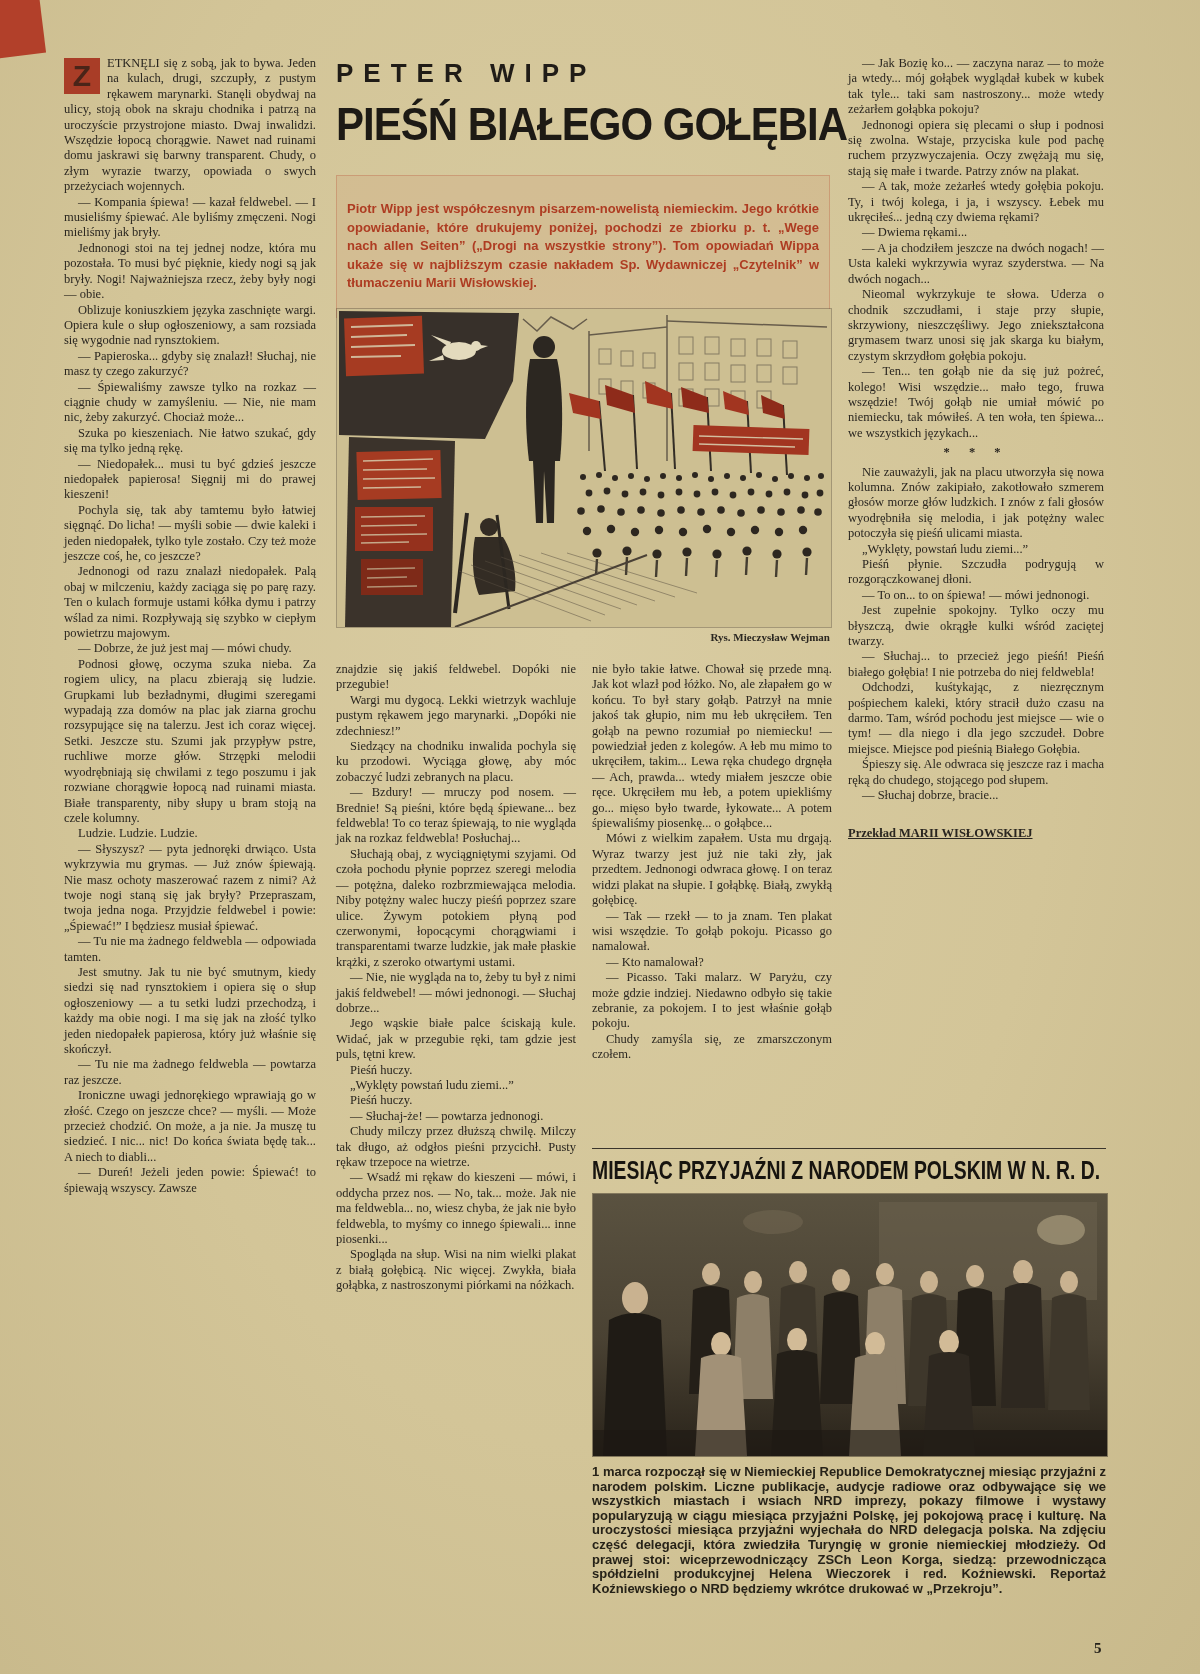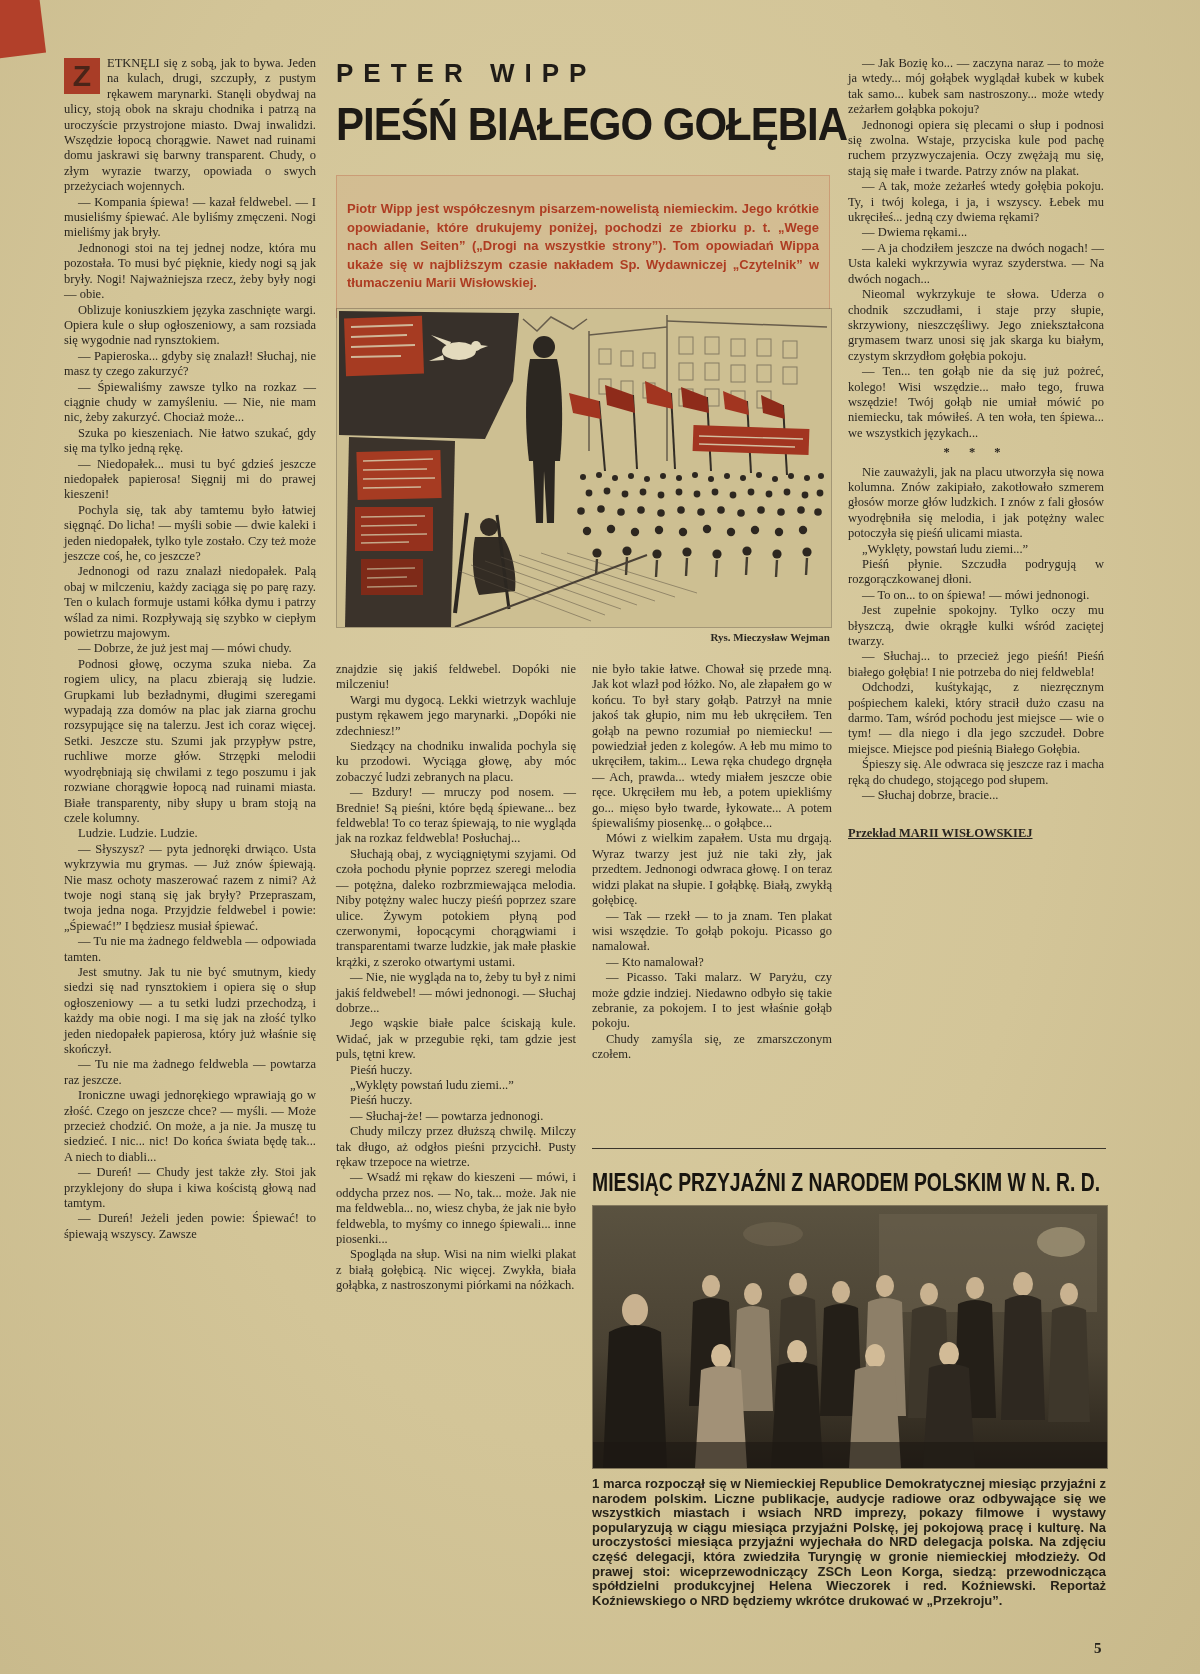--- a/index.html
+++ b/index.html
@@ -28,21 +28,21 @@
     letter-spacing:10px;color:#201c17;}
   .title{margin:8px 0 0 0;font-family:"Liberation Sans",sans-serif;font-weight:bold;
     font-size:42px;letter-spacing:-1px;white-space:nowrap;color:#1d1a15;
     transform:scaleY(1.12);transform-origin:top left;}
   .intro{margin-top:30px;font-family:"Liberation Sans",sans-serif;font-weight:bold;
     font-size:13px;line-height:18.5px;color:#ae3c22;text-align:justify;
     padding:24px 10px;background:rgba(178,60,35,0.07);border:1px solid rgba(178,60,35,0.25);}
   .figure{position:absolute;left:336px;top:308px;width:494px;}
   .figure svg{display:block;border:1px solid rgba(70,58,45,0.35);}
   .figcaption{margin-top:3px;text-align:right;font-weight:bold;font-size:11px;color:#2a2620;}
-  .feature{position:absolute;left:592px;top:1148px;width:514px;border-top:1px solid #3a352c;padding-top:20px;}
+  .feature{position:absolute;left:592px;top:1148px;width:514px;border-top:1px solid #3a352c;padding-top:8px;}
   .feature-headline{font-family:"Liberation Sans",sans-serif;font-weight:bold;font-size:19px;
     white-space:nowrap;color:#17140f;transform:scale(1.02,1.32);transform-origin:top left;margin-bottom:14px;}
   .feature-photo svg{display:block;border:1px solid rgba(50,42,32,0.5);}
   .feature-caption{margin-top:8px;font-family:"Liberation Sans",sans-serif;font-weight:bold;
     font-size:13px;line-height:14.6px;text-align:justify;color:#262218;}
   .pagenum{position:absolute;left:1094px;top:1640px;font-weight:bold;font-size:15px;color:#23201a;}
 </style>
 </head>
 <body>
 
@@ -66,21 +66,20 @@
         <p class="para">Pochyla się, tak aby tamtemu było łatwiej sięgnąć. Do licha! — myśli sobie — dwie kaleki i jeden niedopałek, tylko tyle zostało. Czy też może jeszcze coś, he, co jeszcze?</p>
         <p class="para">Jednonogi od razu znalazł niedopałek. Palą obaj w milczeniu, każdy zaciąga się po parę razy. Ten o kulach formuje ustami kółka dymu i patrzy wślad za nimi. Rozpływają się szybko w ciepłym powietrzu majowym.</p>
         <p class="para">— Dobrze, że już jest maj — mówi chudy.</p>
         <p class="para">Podnosi głowę, oczyma szuka nieba. Za rogiem ulicy, na placu zbierają się ludzie. Grupkami lub bezładnymi, długimi szeregami wypadają zza domów na plac jak ziarna grochu rozsypujące się na talerzu. Jest ich coraz więcej. Setki. Jeszcze stu. Szumi jak przypływ pstre, ruchliwe morze głów. Strzępki melodii wyodrębniają się chwilami z tego poszumu i jak rozwiane chorągwie łopocą nad ruinami miasta. Białe transparenty, niby słupy u bram stoją na czele kolumny.</p>
         <p class="para">Ludzie. Ludzie. Ludzie.</p>
         <p class="para">— Słyszysz? — pyta jednoręki drwiąco. Usta wykrzywia mu grymas. — Już znów śpiewają. Nie masz ochoty maszerować razem z nimi? Aż twoje nogi staną się jak bryły? Przepraszam, twoja jedna noga. Przyjdzie feldwebel i powie: „Śpiewać!” I będziesz musiał śpiewać.</p>
         <p class="para">— Tu nie ma żadnego feldwebla — odpowiada tamten.</p>
         <p class="para">Jest smutny. Jak tu nie być smutnym, kiedy siedzi się nad rynsztokiem i opiera się o słup ogłoszeniowy — a tu setki ludzi przechodzą, i każdy ma obie nogi. I ma się jak na złość tylko jeden niedopałek papierosa, który już właśnie się skończył.</p>
         <p class="para">— Tu nie ma żadnego feldwebla — powtarza raz jeszcze.</p>
         <p class="para">Ironiczne uwagi jednorękiego wprawiają go w złość. Czego on jeszcze chce? — myśli. — Może przecież chodzić. On może, a ja nie. Ja muszę tu siedzieć. I nic... nic! Do końca świata będę tak... A niech to diabli...</p>
-        <p class="para">— Dureń! — Chudy jest także zły. Stoi jak przyklejony do słupa i kiwa kościstą głową nad tamtym.</p>
         <p class="para">— Dureń! Jeżeli jeden powie: Śpiewać! to śpiewają wszyscy. Zawsze</p>
       </div>
   </div>
 
   <div class="titleblock">
     <div class="author">PETER WIPP</div>
     <h1 class="title">PIEŚŃ BIAŁEGO GOŁĘBIA</h1>
     <div class="intro">Piotr Wipp jest współczesnym pisarzem-nowelistą niemieckim. Jego krótkie opowiadanie, które drukujemy poniżej, pochodzi ze zbiorku p. t. „Wege nach allen Seiten” („Drogi na wszystkie strony”). Tom opowiadań Wippa ukaże się w najbliższym czasie nakładem Sp. Wydawniczej „Czytelnik” w tłumaczeniu Marii Wisłowskiej.</div>
   </div>
 
@@ -278,21 +277,21 @@
           <line x1="204" y1="244" x2="338" y2="288"></line>
         <line x1="230" y1="244" x2="360" y2="284"></line>
       </g>
       <path d="M118,318 L310,246" stroke="#4a4136" stroke-width="2" fill="none"></path>
     </svg>
     <div class="figcaption">Rys. Mieczysław Wejman</div>
   </div>
 
   <div class="col col2">
     <div>
-        <p class="para noindent">znajdzie się jakiś feldwebel. Dopóki nie milczeniu!</p>
+        <p class="para noindent">znajdzie się jakiś feldwebel. Dopóki nie przegubie!</p>
         <p class="para">Wargi mu dygocą. Lekki wietrzyk wachluje pustym rękawem jego marynarki. „Dopóki nie zdechniesz!”</p>
         <p class="para">Siedzący na chodniku inwalida pochyla się ku przodowi. Wyciąga głowę, aby móc zobaczyć ludzi zebranych na placu.</p>
         <p class="para">— Bzdury! — mruczy pod nosem. — Brednie! Są pieśni, które będą śpiewane... bez feldwebla! To co teraz śpiewają, to nie wygląda jak na rozkaz feldwebla! Posłuchaj...</p>
         <p class="para">Słuchają obaj, z wyciągniętymi szyjami. Od czoła pochodu płynie poprzez szeregi melodia — potężna, daleko rozbrzmiewająca melodia. Niby potężny walec huczy pieśń poprzez szare ulice. Żywym potokiem płyną pod czerwonymi, łopocącymi chorągwiami i transparentami twarze ludzkie, jak małe płaskie krążki, z szeroko otwartymi ustami.</p>
         <p class="para">— Nie, nie wygląda na to, żeby tu był z nimi jakiś feldwebel! — mówi jednonogi. — Słuchaj dobrze...</p>
         <p class="para">Jego wąskie białe palce ściskają kule. Widać, jak w przegubie ręki, tam gdzie jest puls, tętni krew.</p>
         <p class="para">Pieśń huczy.</p>
         <p class="para">„Wyklęty powstań ludu ziemi...”</p>
         <p class="para">Pieśń huczy.</p>
         <p class="para">— Słuchaj-że! — powtarza jednonogi.</p>
@@ -307,21 +306,21 @@
         <p class="para">Mówi z wielkim zapałem. Usta mu drgają. Wyraz twarzy jest już nie taki zły, jak przedtem. Jednonogi odwraca głowę. I on teraz widzi plakat na słupie. I gołąbkę. Białą, zwykłą gołębicę.</p>
         <p class="para">— Tak — rzekł — to ja znam. Ten plakat wisi wszędzie. To gołąb pokoju. Picasso go namalował.</p>
         <p class="para">— Kto namalował?</p>
         <p class="para">— Picasso. Taki malarz. W Paryżu, czy może gdzie indziej. Niedawno odbyło się takie zebranie, za pokojem. I to jest właśnie gołąb pokoju.</p>
         <p class="para">Chudy zamyśla się, ze zmarszczonym czołem.</p>
       </div>
   </div>
 
   <div class="col col4">
     <div>
-        <p class="para">— Jak Bozię ko... — zaczyna naraz — to może ja wtedy... mój gołąbek wyglądał kubek w kubek tak samo... kubek sam nastroszony... może wtedy zeżarłem gołąbka pokoju?</p>
+        <p class="para">— Jak Bozię ko... — zaczyna naraz — to może ja wtedy... mój gołąbek wyglądał kubek w kubek tak tyle... taki sam nastroszony... może wtedy zeżarłem gołąbka pokoju?</p>
         <p class="para">Jednonogi opiera się plecami o słup i podnosi się zwolna. Wstaje, przyciska kule pod pachę ruchem przyzwyczajenia. Oczy zwężają mu się, stają się małe i twarde. Patrzy znów na plakat.</p>
         <p class="para">— A tak, może zeżarłeś wtedy gołębia pokoju. Ty, i twój kolega, i ja, i wszyscy. Łebek mu ukręciłeś... jedną czy dwiema rękami?</p>
         <p class="para">— Dwiema rękami...</p>
         <p class="para">— A ja chodziłem jeszcze na dwóch nogach! — Usta kaleki wykrzywia wyraz szyderstwa. — Na dwóch nogach...</p>
         <p class="para">Nieomal wykrzykuje te słowa. Uderza o chodnik szczudłami, i staje przy słupie, skrzywiony, nieszczęśliwy. Jego zniekształcona grymasem twarz unosi się jak skarga ku białym, czystym skrzydłom gołębia pokoju.</p>
         <p class="para">— Ten... ten gołąb nie da się już pożreć, kolego! Wisi wszędzie... mało tego, fruwa wszędzie! Twój gołąb nie umiał mówić po niemiecku, tak mówiłeś. A ten woła, ten śpiewa... we wszystkich językach...</p>
         <p class="para center">* * *</p>
         <p class="para">Nie zauważyli, jak na placu utworzyła się nowa kolumna. Znów zakipiało, zakotłowało szmerem głosów morze głów ludzkich. I znów z fali głosów wyodrębniła się melodia, i jak potężny walec potoczyła się pieśń ulicami miasta.</p>
         <p class="para">„Wyklęty, powstań ludu ziemi...”</p>
         <p class="para">Pieśń płynie. Szczudła podrygują w rozgorączkowanej dłoni.</p>

